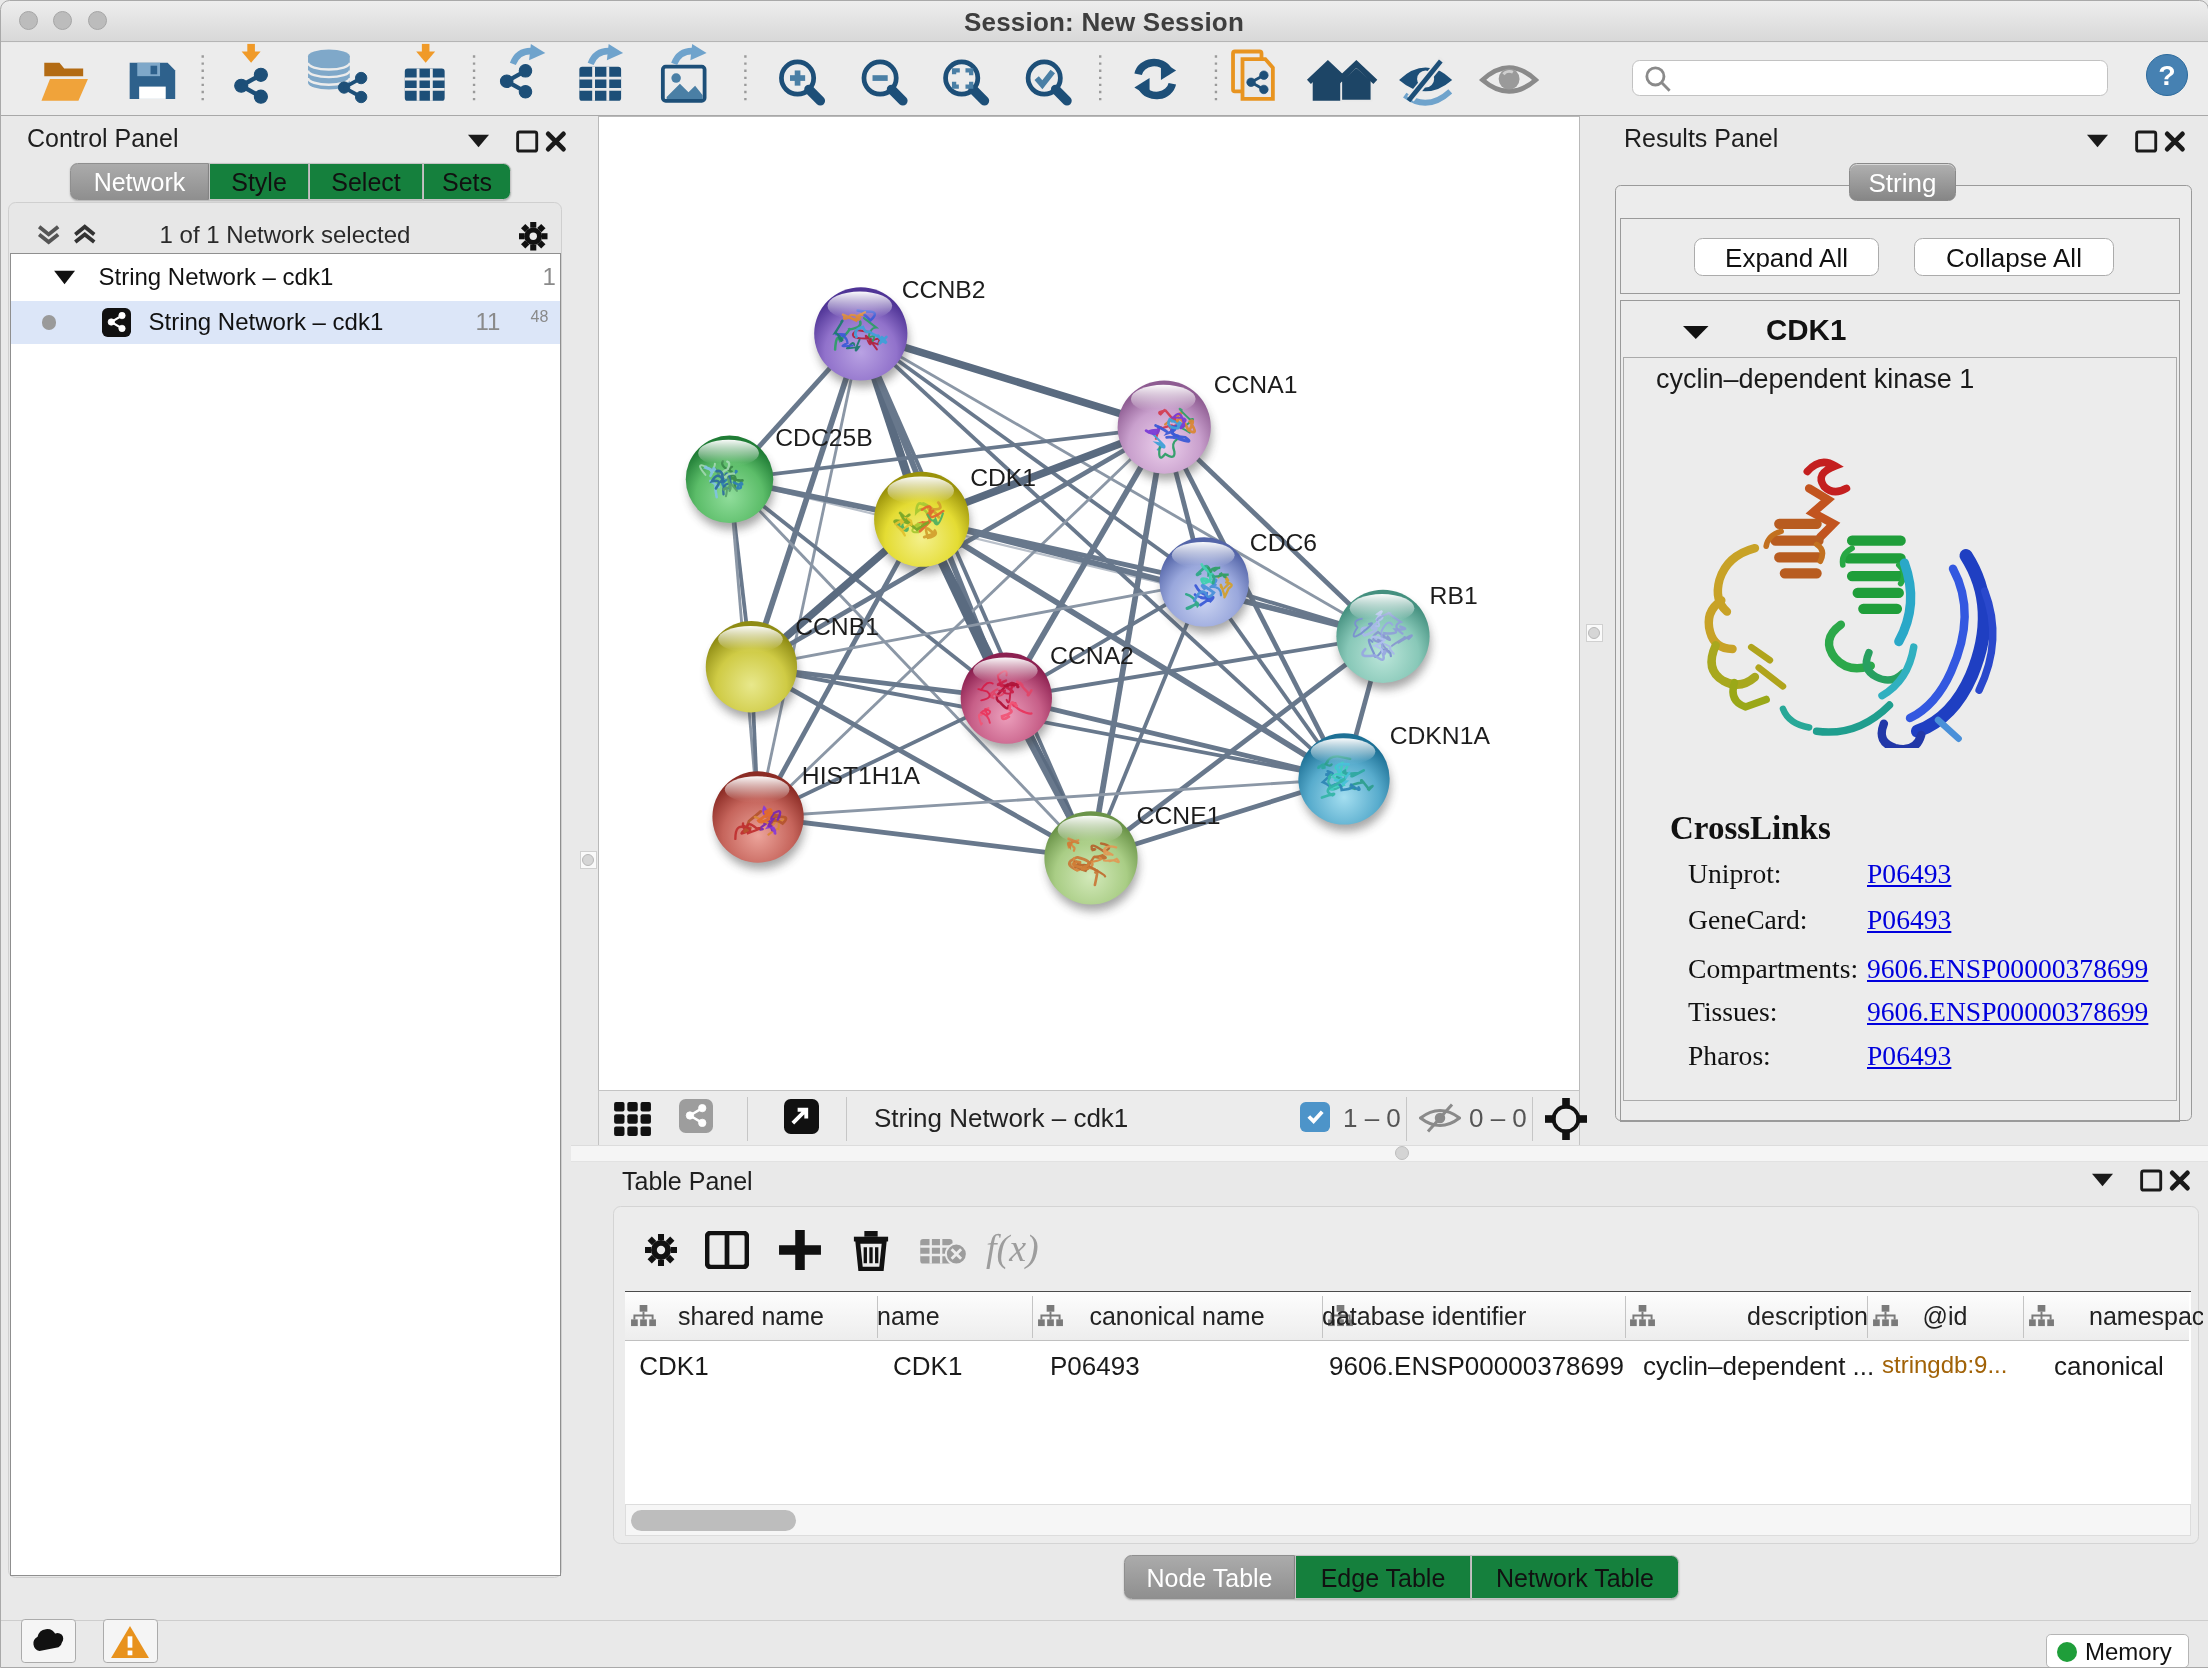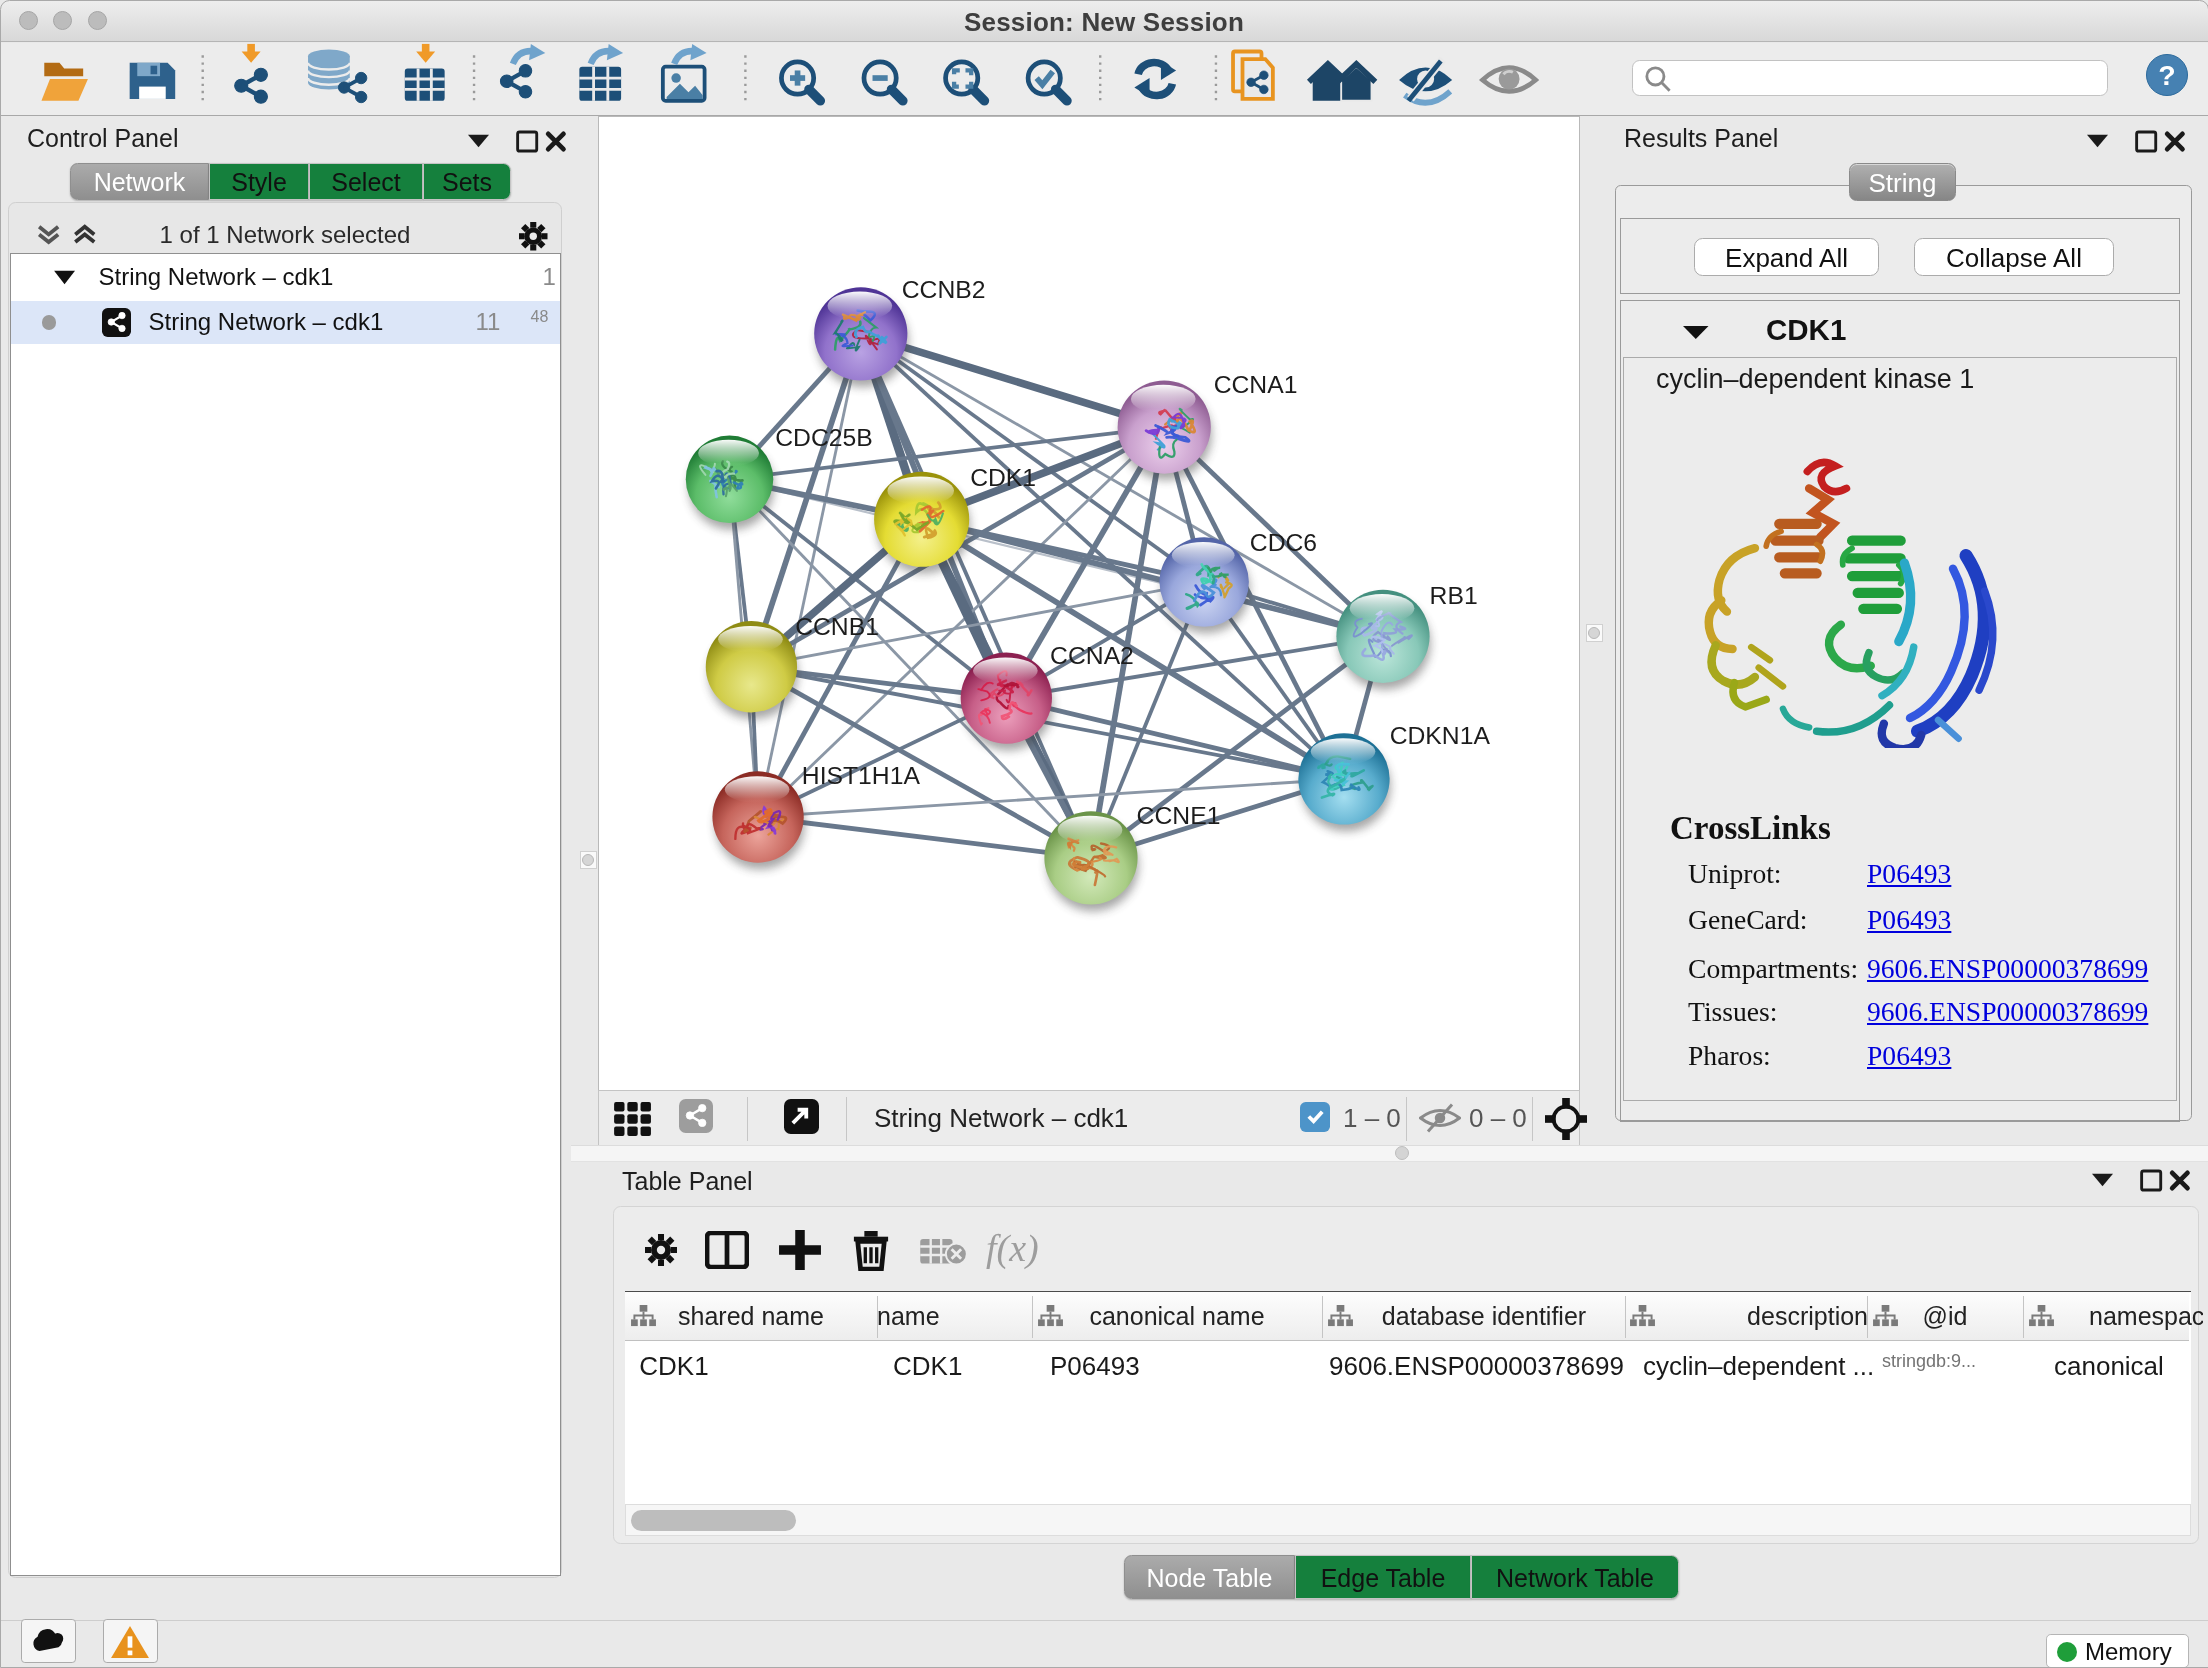--- a/index.html
+++ b/index.html
@@ -729,21 +729,21 @@
         </svg>
         <div style="position:absolute;left:407px;top:9.5px;width:290px;text-align:center">canonical name</div>
         <div style="position:absolute;left:407px;top:3.8px;width:1px;height:42px;background:#c4c4c4"></div>
         <svg width="25" height="23" viewBox="0 0 26 24" style="position:absolute;left:703px;top:13.3px">
           <rect x="9" y="0" width="8" height="7" fill="#7a7a7a"></rect>
           <rect x="0" y="15" width="7" height="7" fill="#7a7a7a"></rect>
           <rect x="9.5" y="15" width="7" height="7" fill="#7a7a7a"></rect>
           <rect x="19" y="15" width="7" height="7" fill="#7a7a7a"></rect>
           <path d="M13,7 v4 M3.5,15 v-4 h19 v4 M13,11 v4" stroke="#7a7a7a" stroke-width="2" fill="none"></path>
         </svg>
-        <div style="position:absolute;left:697px;top:9.5px;width:324px;text-align:center">database identifier</div>
+        <div style="position:absolute;left:697px;top:9.5px;width:324px;text-align:left">database identifier</div>
         <div style="position:absolute;left:697px;top:3.8px;width:1px;height:42px;background:#c4c4c4"></div>
         <svg width="25" height="23" viewBox="0 0 26 24" style="position:absolute;left:1005px;top:13.3px">
           <rect x="9" y="0" width="8" height="7" fill="#7a7a7a"></rect>
           <rect x="0" y="15" width="7" height="7" fill="#7a7a7a"></rect>
           <rect x="9.5" y="15" width="7" height="7" fill="#7a7a7a"></rect>
           <rect x="19" y="15" width="7" height="7" fill="#7a7a7a"></rect>
           <path d="M13,7 v4 M3.5,15 v-4 h19 v4 M13,11 v4" stroke="#7a7a7a" stroke-width="2" fill="none"></path>
         </svg>
         <div style="position:absolute;left:1000px;top:9.5px;width:243px;text-align:right">description</div>
         <div style="position:absolute;left:1000px;top:3.8px;width:1px;height:42px;background:#c4c4c4"></div>
@@ -764,21 +764,21 @@
           <path d="M13,7 v4 M3.5,15 v-4 h19 v4 M13,11 v4" stroke="#7a7a7a" stroke-width="2" fill="none"></path>
         </svg>
         <div style="position:absolute;left:1464px;top:9.5px;width:114px;overflow:hidden;white-space:nowrap">namespace</div>
         <div style="position:absolute;left:1398px;top:3.8px;width:1px;height:42px;background:#c4c4c4"></div>
       </div>
       <div style="position:absolute;left:14.3px;top:59px;font-size:26px;color:#1a1a1a">CDK1</div>
       <div style="position:absolute;left:268px;top:59px;font-size:26px;color:#1a1a1a">CDK1</div>
       <div style="position:absolute;left:425px;top:59px;font-size:26px;color:#1a1a1a">P06493</div>
       <div style="position:absolute;left:704px;top:59px;font-size:26px;color:#1a1a1a">9606.ENSP00000378699</div>
       <div style="position:absolute;left:1018px;top:59px;font-size:26px;color:#1a1a1a">cyclin–dependent ...</div>
-      <div style="position:absolute;left:1257px;top:59px;font-size:18px;color:#737373">stringdb:9...</div>
+      <div style="position:absolute;left:1257px;top:59px;font-size:24px;color:#a16207">stringdb:9...</div>
       <div style="position:absolute;left:1429px;top:59px;font-size:26px;color:#1a1a1a">canonical</div>
     </div>
     <div class="scrollh">
       <div style="position:absolute;left:4.8px;top:4.8px;width:165px;height:21px;background:#bdbdbd;border-radius:10.5px"></div>
     </div>
   </div>
 <div class="btabs tab tabsel" style="left:1124px;width:171px;line-height:44px;border-radius:7.6px 0 0 7.6px">Node Table</div>
 <div class="btabs tab" style="left:1295px;width:176px;line-height:44px">Edge Table</div>
 <div class="btabs tab" style="left:1471px;width:208px;line-height:44px;border-radius:0 7.6px 7.6px 0">Network Table</div>
 <div class="statusbar"></div>

